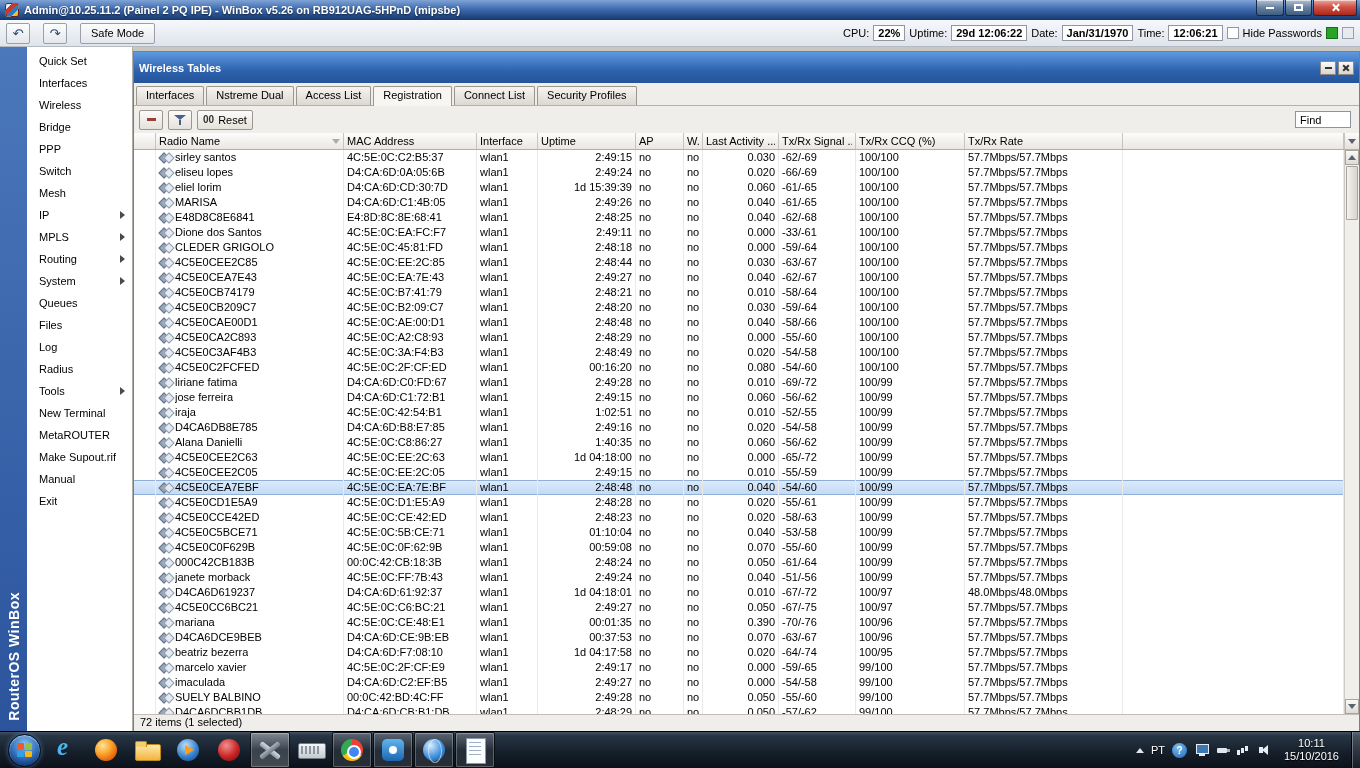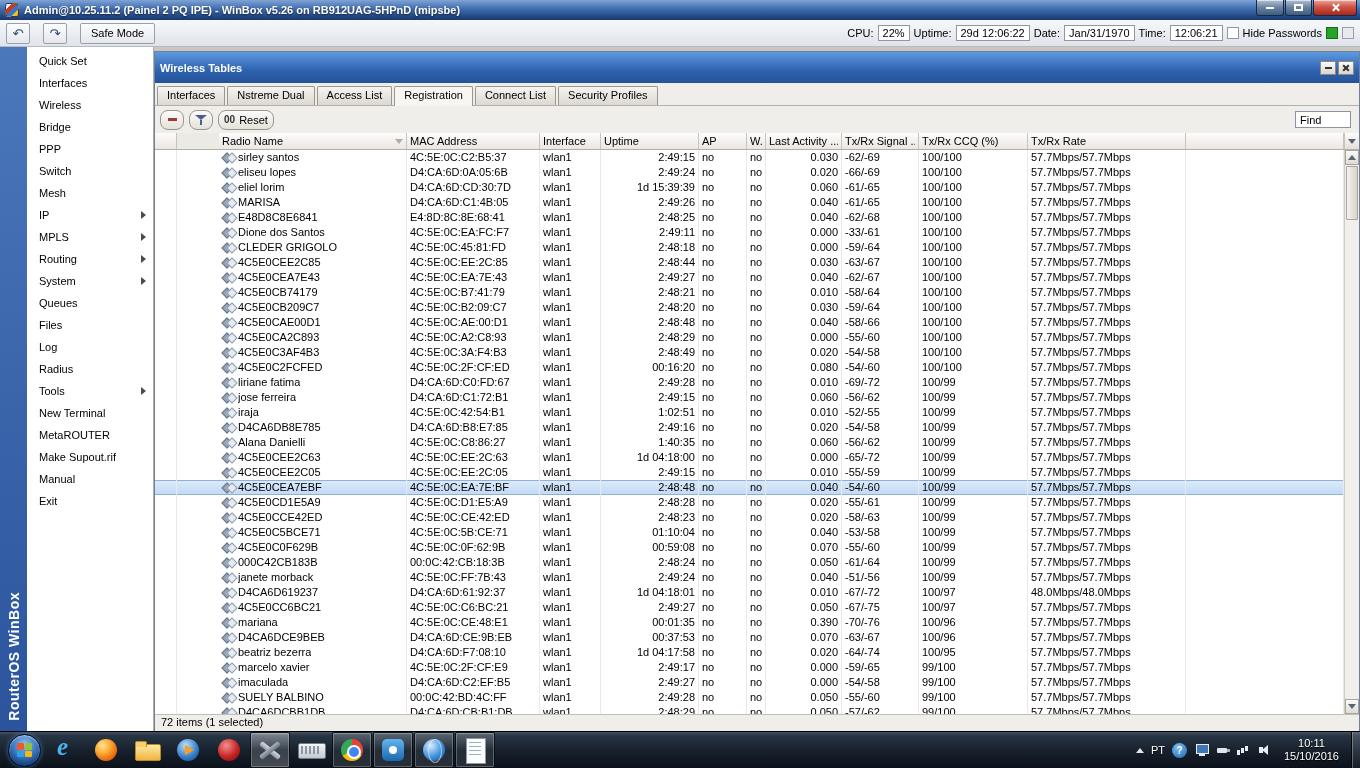--- a/index.html
+++ b/index.html
@@ -27,31 +27,31 @@
 
   
   .mtoolbar { height:27px; flex:none; display:flex; align-items:center; gap:13px; padding:0 6px;
     background:linear-gradient(#f6f8fb,#dfe4eb); border-bottom:1px solid #b6bac2; }
   .tb-icon-btn { width:24px; height:21px; border:1px solid #99a0ab; border-radius:2px;
     background:linear-gradient(#fdfdfd,#e4e7ec); display:grid; place-items:center; font-size:13px; color:#2d4a77; }
   .undo-glyph::before { content:"↶"; } .redo-glyph::before { content:"↷"; }
   .safe-mode { height:21px; padding:0 10px; border:1px solid #99a0ab; border-radius:2px;
     background:linear-gradient(#fdfdfd,#e4e7ec); font-size:11px; }
   .mstat { margin-left:auto; display:flex; align-items:center; gap:4px; font-size:11px; }
-  .val { background:#fff; border:1px solid #8f97a3; padding:1px 4px; white-space:nowrap; }
+  .val { background:#fff; border:1px solid #8f97a3; padding:1px 4px; white-space:nowrap;font-weight:bold; }
   .chk { width:12px; height:12px; background:#fff; border:1px solid #8f97a3; flex:none; }
   .green-dot { width:12px; height:12px; background:#27a427; border:1px solid #156e15; flex:none; }
   .gray-dot { width:12px; height:12px; background:#e7eaee; border:1px solid #98a0aa; flex:none; }
 
   
   .content { flex:1; display:flex; overflow:hidden; }
   .brand { width:27px; flex:none; position:relative; background:linear-gradient(180deg,#4b77bb,#2b549c); }
   .brand span { position:absolute; bottom:10px; left:50%; transform:translateX(-50%) rotate(180deg);
     writing-mode:vertical-rl; color:#fff; font-weight:bold; font-size:14px; letter-spacing:.5px; white-space:nowrap; }
-  .sidebar { width:127px; flex:none; background:#fff; border-right:1px solid #b0aca6; padding-top:3px; }
+  .sidebar { width:106px; flex:none; background:#fff; border-right:1px solid #b0aca6; padding-top:3px; }
   .menu-item { height:22px; display:flex; align-items:center; justify-content:space-between;
     padding:0 7px 0 12px; font-size:11px; cursor:default; }
   .mlabel { white-space:nowrap; overflow:hidden; }
   .marrow { width:0; height:0; border-top:4px solid transparent; border-bottom:4px solid transparent;
     border-left:5px solid #4a4a4a; flex:none; }
   .workspace { flex:1; background:#cac6c0; padding-top:4px; display:flex; overflow:hidden; }
 
   
   .win { flex:1; display:flex; flex-direction:column; border:1px solid #70809a; border-bottom:none;
     background:#f0eeea; overflow:hidden; }
@@ -66,21 +66,21 @@
   .cross::before,.cross::after { content:""; position:absolute; left:3px; top:0; width:2px; height:8px; background:#333; }
   .cross::before { transform:rotate(45deg); } .cross::after { transform:rotate(-45deg); }
 
   .tabbar { flex:none; display:flex; gap:2px; padding:3px 2px 0 2px; background:#f0eeea;
     border-bottom:1px solid #b5b1aa; height:23px; }
   .tab { padding:2px 9px 3px; border:1px solid #9b968e; border-bottom:none; border-radius:2px 2px 0 0;
     background:linear-gradient(#f6f4f1,#dcd8d1); font-size:11px; white-space:nowrap; }
   .tab.active { background:#f7f6f3; position:relative; z-index:2; margin-bottom:-1px; padding-bottom:4px; }
 
   .wtoolbar { height:27px; flex:none; display:flex; align-items:center; gap:5px; padding:0 8px 0 5px; background:#f0eeea; }
-  .tbtn { height:20px; min-width:24px; border:1px solid #9b968e; border-radius:8px; padding:0 5px;
+  .tbtn { height:20px; min-width:24px; border:1px solid #9b968e; border-radius:2px; padding:0 5px;
     background:linear-gradient(#fcfbf9,#e5e1da); display:flex; align-items:center; justify-content:center; gap:4px; font-size:11px; }
   .minus { width:9px; height:3px; background:#9c3d38; }
   .funnel { position:relative; width:12px; height:12px; }
   .funnel::before { content:""; position:absolute; top:1px; left:0; border-left:6px solid transparent;
     border-right:6px solid transparent; border-top:5px solid #47618c; }
   .funnel::after { content:""; position:absolute; top:6px; left:5px; width:2px; height:5px; background:#47618c; }
   .zeros { font-weight:bold; font-size:10px; color:#333; }
   .findbox { margin-left:auto; width:56px; height:17px; background:#fff; border:1px solid #8b95a1;
     font-size:11px; padding:0 4px; display:flex; align-items:center; }
 
@@ -92,21 +92,21 @@
   .hlabel { overflow:hidden; }
   .sort { width:0; height:0; border-left:4px solid transparent; border-right:4px solid transparent;
     border-top:5px solid #b0aca5; flex:none; margin-left:2px; }
   .hdrop { width:15px; flex:none; display:grid; place-items:center; border-left:1px solid #c8c4be;
     background:linear-gradient(#fdfcfb,#e3e0da); }
   .tri-up { width:0; height:0; border-left:4px solid transparent; border-right:4px solid transparent;
     border-bottom:5px solid #5a636e; }
   .tri-down { width:0; height:0; border-left:4px solid transparent; border-right:4px solid transparent;
     border-top:5px solid #5a636e; }
 
-  .c0{width:22px;} .c1{width:188px;margin-left:42px;} .c2{width:133px;} .c3{width:61px;} .c4{width:98px;}
+  .c0{width:22px;} .c1{width:188px;} .c2{width:133px;} .c3{width:61px;} .c4{width:98px;}
   .c5{width:48px;} .c6{width:19px;} .c7{width:76px;} .c8{width:77px;} .c9{width:109px;}
   .c10{width:158px;} .cfill{flex:1;}
 
   .tmain { flex:1; display:flex; overflow:hidden; background:#fff; }
   .tbody { flex:1; overflow:hidden; }
   .trow { display:flex; height:15px; line-height:15px; font-size:11px; background:#fff; }
   .tc { padding:0 3px; overflow:hidden; white-space:nowrap; border-right:1px solid #eceae6; flex:none; }
   .tc.cfill { flex:1; }
   .tc.c4,.tc.c7 { text-align:right; }
   .tc.c1 { display:flex; align-items:center; gap:3px; }

